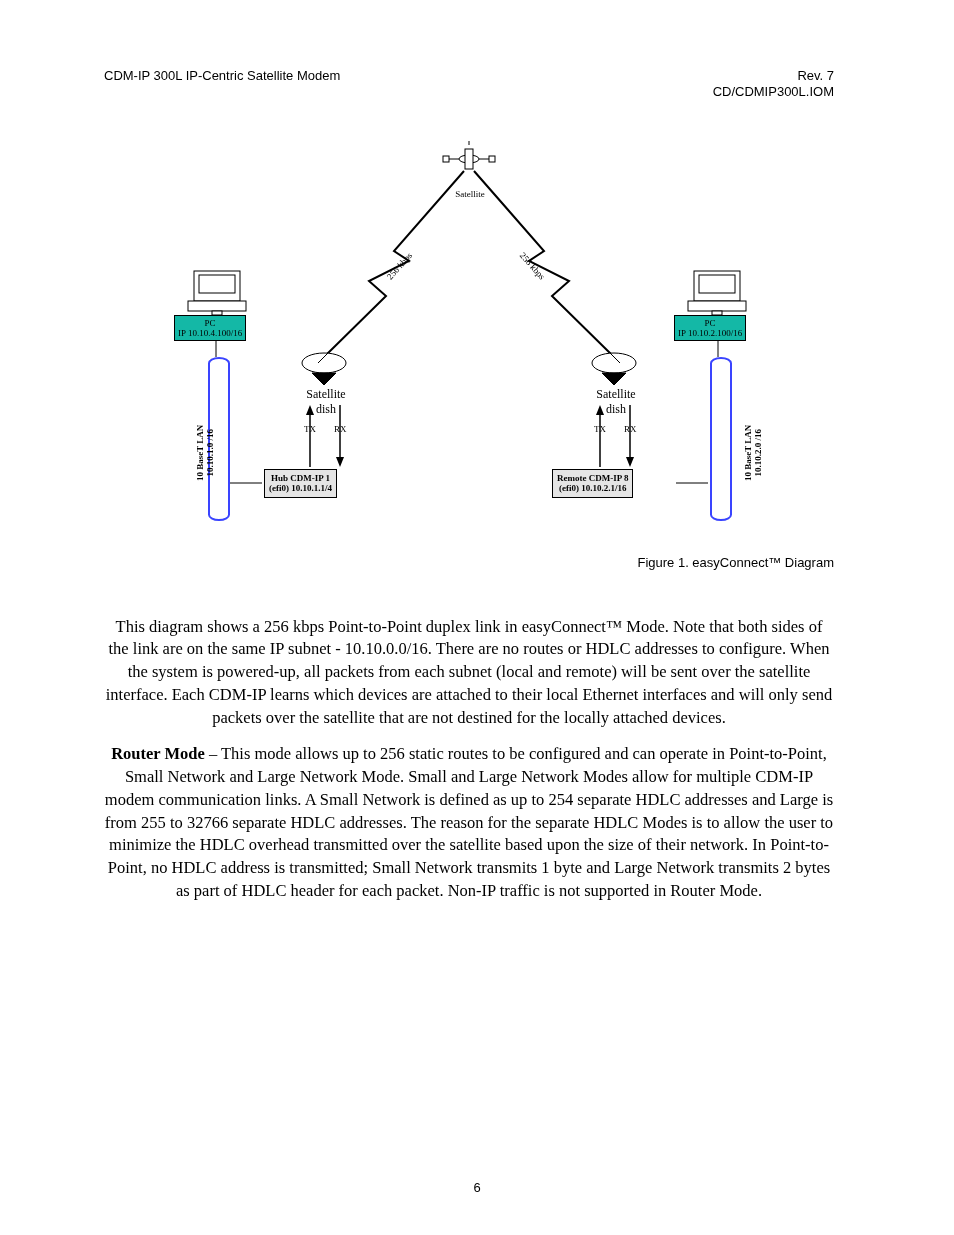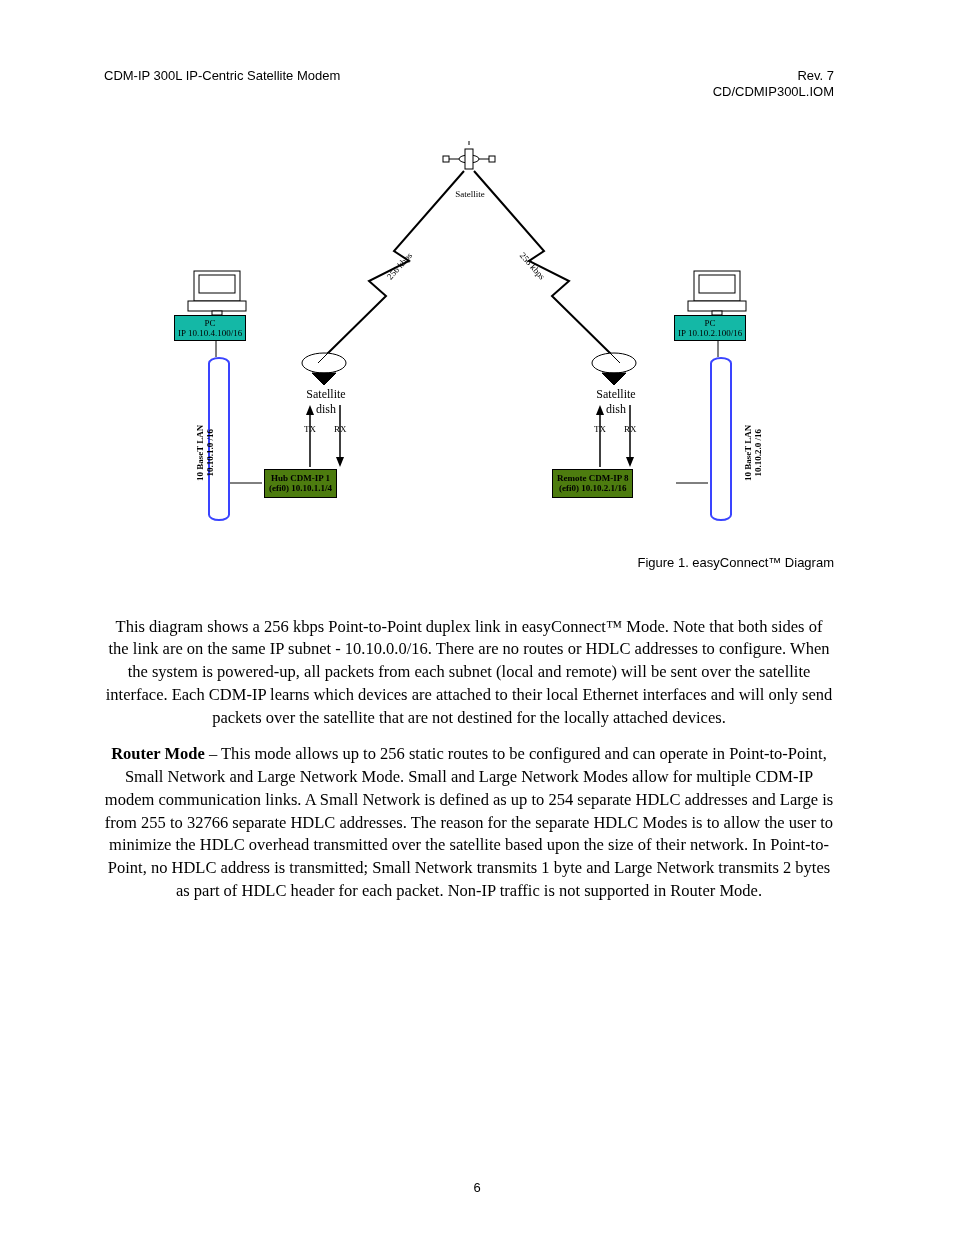--- a/index.html
+++ b/index.html
@@ -3,21 +3,21 @@
 <meta charset="utf-8">
 <style>
   html,body{margin:0;padding:0;background:#fff;color:#000;font-family:"Times New Roman",Times,serif}
   .page{width:954px;height:1235px;position:relative;box-sizing:border-box;padding:68px 120px 0 104px}
   .hdr{font-family:Arial,Helvetica,sans-serif;font-size:13px;line-height:1.25}
   .hdr-row{display:flex;justify-content:space-between}
   .hdr .right{text-align:right}
   .diagram{position:relative;width:670px;height:400px;margin:40px auto 8px auto;font-family:Liberation Serif, serif}
   .abs{position:absolute}
   .pc-box{border:1px solid #000;font-size:9px;text-align:center;line-height:1.15;padding:2px 3px;white-space:nowrap;background:#14b8a6}
-  .dev-box{border:1px solid #000;font-size:9px;font-weight:bold;text-align:center;line-height:1.2;padding:3px 4px;white-space:nowrap;background:#4d7c0f}
+  .dev-box{border:1px solid #000;font-size:9px;font-weight:bold;text-align:center;line-height:1.2;padding:3px 4px;white-space:nowrap;background:#e5e5e5}
   .lan-pipe{border:2px solid #3a44ff;border-radius:14px/8px;background:#fff}
   .lan-label{font-size:9px;font-weight:bold;transform:rotate(-90deg);transform-origin:left top;white-space:nowrap;text-align:center;line-height:1.1}
   .tiny{font-size:9px}
   .diag-label{font-size:12px;text-align:center}
   .caption{font-family:Arial,Helvetica,sans-serif;font-size:13px;text-align:right;margin:14px 0 46px 0}
   .body-text{font-size:16.5px;line-height:1.38;text-align:center}
   .body-text p{margin:0 0 14px 0}
   .pagenum{position:absolute;bottom:40px;left:0;right:0;text-align:center;font-family:Arial,Helvetica,sans-serif;font-size:13px}
 </style>
 </head>

